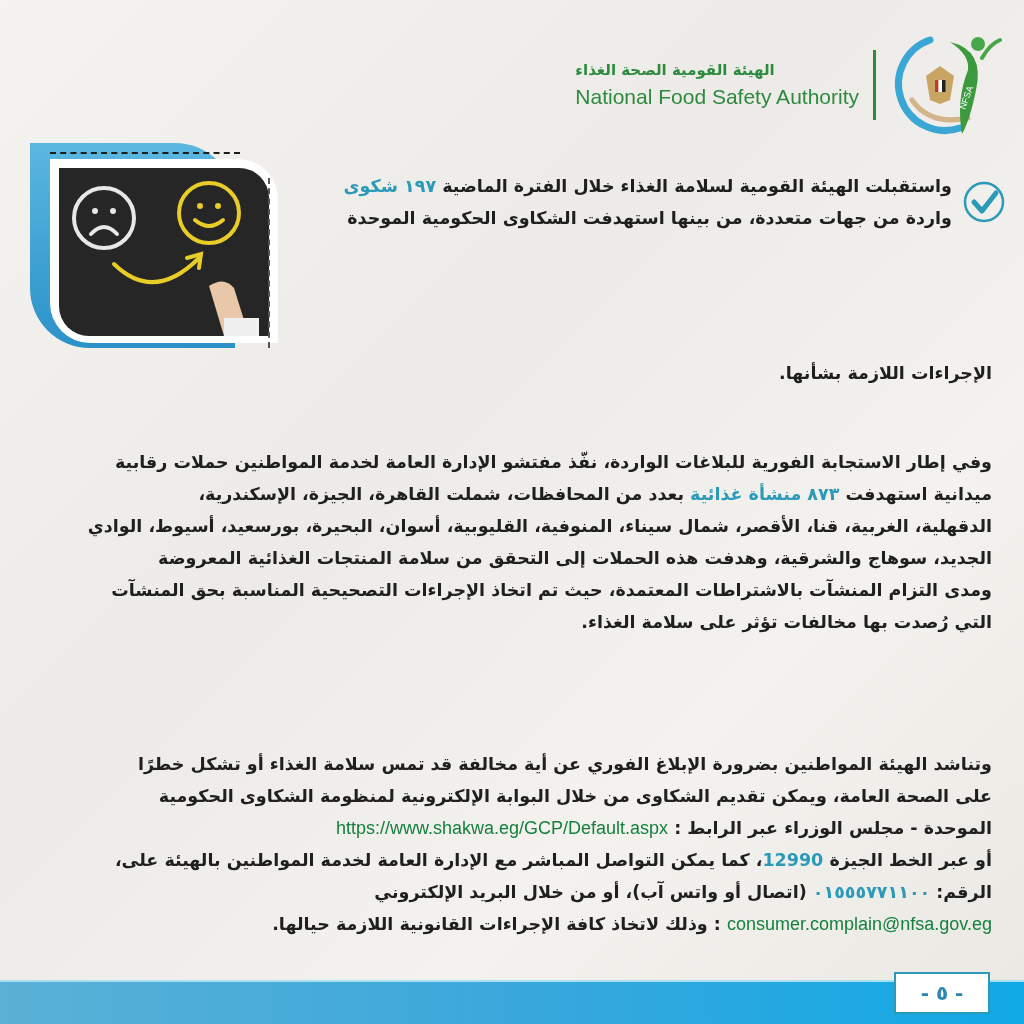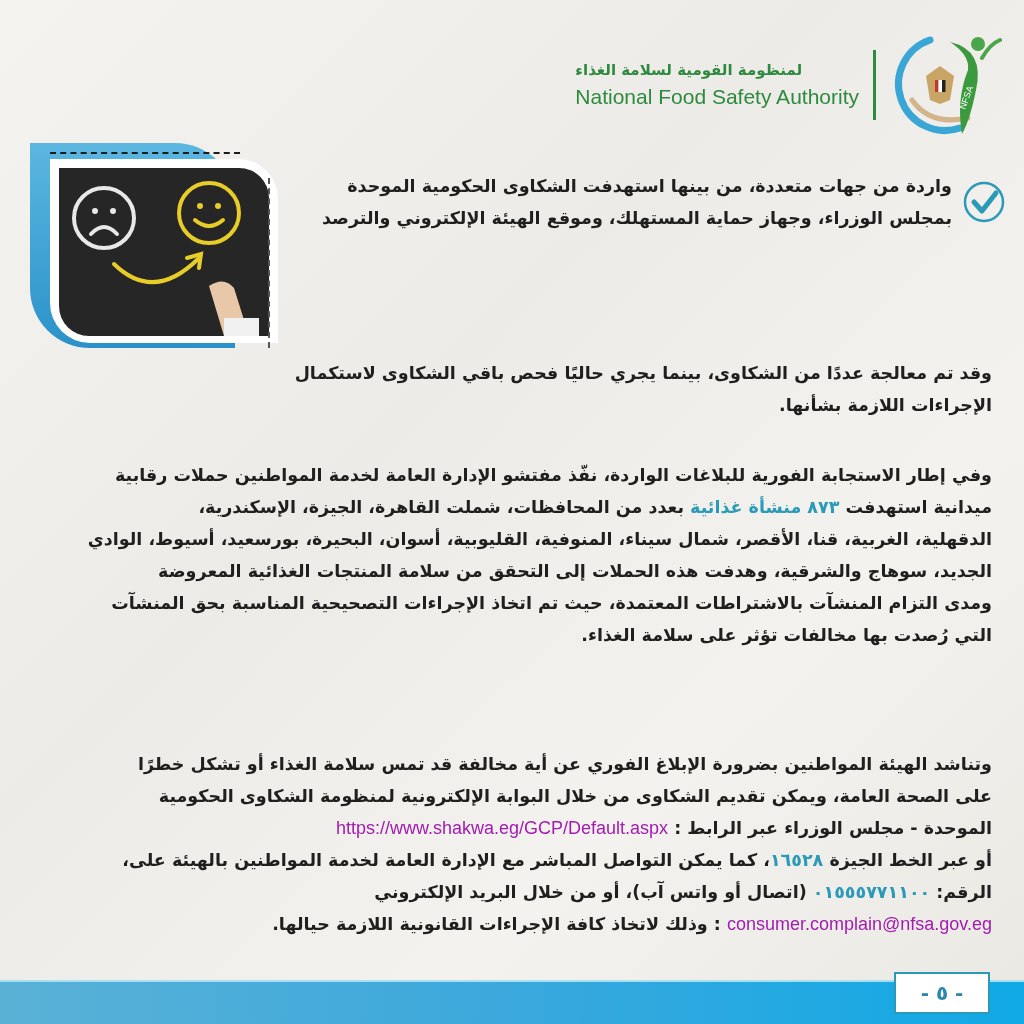--- a/index.html
+++ b/index.html
@@ -21,35 +21,35 @@
   .photo-dash-top { position:absolute; left:20px; top:9px; width:190px; border-top:2px dashed #1c1c1c; }
   .photo-card { position:absolute; left:20px; top:16px; width:228px; height:184px; background:#fff; border-radius:0 40px 0 40px; }
   .photo-board { position:absolute; left:9px; top:9px; width:210px; height:168px; background:#262626; border-radius:0 30px 0 30px; overflow:hidden; }
   .vdash { position:absolute; left:268px; top:178px; height:170px; border-left:2px dashed #555; }
 
   .check { position:absolute; right:18px; top:180px; width:44px; height:44px; }
 
   .para { position:absolute; direction:rtl; text-align:justify; font-size:17.5px; line-height:32px; font-weight:bold; color:#1f1f1f; }
   .p1 { right:72px; top:170px; width:680px; }
   .p2 { right:32px; top:357px; width:960px; }
-  .p3 { right:32px; top:459px; width:960px; }
+  .p3 { right:32px; top:446px; width:960px; }
   .p4 { right:32px; top:748px; width:960px; }
   .hl { color:#2a9ab8; }
-  .link { color:#a21caf; font-family:"Liberation Sans", sans-serif; font-weight:normal; direction:ltr; unicode-bidi:embed; font-size:18px; }
+  .link { color:#15803d; font-family:"Liberation Sans", sans-serif; font-weight:normal; direction:ltr; unicode-bidi:embed; font-size:18px; }
   .line { display:block; }
 
   .footer { position:absolute; left:0; bottom:0; width:1024px; height:42px; background:linear-gradient(90deg,#5ab1d6 0%, #3aa8dc 50%, #10a9e6 100%); border-top:2px solid #a9dff2; }
   .page-box { position:absolute; right:34px; bottom:10px; width:92px; height:38px; background:#fff; border:2px solid #2a9ab8; display:flex; align-items:center; justify-content:center; font-size:20px; font-weight:bold; color:#2a88b0; }
 </style>
 </head>
 <body>
 
 <div class="header">
   <div class="brand-text">
-    <div class="brand-ar">لمنظومة القومية لسلامة الغذاء</div>
+    <div class="brand-ar">الهيئة القومية الصحة الغذاء</div>
     <div class="brand-en">National Food Safety Authority</div>
   </div>
   <div class="brand-divider"></div>
   <div class="logo">
     <svg width="112" height="110" viewBox="0 0 112 110">
       <path d="M40 10 A46 46 0 1 0 70 98" fill="none" stroke="#3aa6d6" stroke-width="7" stroke-linecap="round"></path>
       <circle cx="40" cy="10" r="3" fill="#3aa6d6"></circle>
       <path d="M22 70 Q40 96 78 88" fill="none" stroke="#d4b48a" stroke-width="5" stroke-linecap="round"></path>
       <path d="M60 12 Q95 20 86 60 Q80 90 72 104 Q66 70 78 40 Q80 25 60 12 Z" fill="#3c9a3e"></path>
       <circle cx="88" cy="14" r="7" fill="#4aa64a"></circle>
@@ -98,26 +98,27 @@
 <div class="vdash"></div>
 
 <div class="check">
   <svg width="44" height="44" viewBox="0 0 44 44">
     <circle cx="22" cy="22" r="19" fill="none" stroke="#2a9ab8" stroke-width="2.5"></circle>
     <path d="M12 22 L20 31 L34 13" fill="none" stroke="#2a9ab8" stroke-width="5" stroke-linecap="round" stroke-linejoin="round"></path>
   </svg>
 </div>
 
 <div class="para p1">
+  <span class="line">
+    <span>واستقبلت الهيئة القومية لسلامة الغذاء خلال الفترة الماضية </span><span class="hl">١٩٧ شكوى</span>
+  </span>
   <span class="line">واردة من جهات متعددة، من بينها استهدفت الشكاوى الحكومية الموحدة</span>
-  <span class="line">بمجلس الوزراء، وجهاز حماية المستهلك، وموقع الهيئة الإلكتروني والترصد</span>
 </div>
 
 <div class="para p2">
-  <span class="line">وقد تم معالجة عددًا من الشكاوى، بينما يجري حاليًا فحص باقي الشكاوى لاستكمال</span>
   <span class="line">الإجراءات اللازمة بشأنها.</span>
 </div>
 
 <div class="para p3">
   <span class="line">وفي إطار الاستجابة الفورية للبلاغات الواردة، نفّذ مفتشو الإدارة العامة لخدمة المواطنين حملات رقابية</span>
   <span class="line">
     <span>ميدانية استهدفت </span><span class="hl">٨٧٣ منشأة غذائية</span><span> بعدد من المحافظات، شملت القاهرة، الجيزة، الإسكندرية،</span>
   </span>
   <span class="line">الدقهلية، الغربية، قنا، الأقصر، شمال سيناء، المنوفية، القليوبية، أسوان، البحيرة، بورسعيد، أسيوط، الوادي</span>
   <span class="line">الجديد، سوهاج والشرقية، وهدفت هذه الحملات إلى التحقق من سلامة المنتجات الغذائية المعروضة</span>
@@ -125,21 +126,21 @@
   <span class="line">التي رُصدت بها مخالفات تؤثر على سلامة الغذاء.</span>
 </div>
 
 <div class="para p4">
   <span class="line">وتناشد الهيئة المواطنين بضرورة الإبلاغ الفوري عن أية مخالفة قد تمس سلامة الغذاء أو تشكل خطرًا</span>
   <span class="line">على الصحة العامة، ويمكن تقديم الشكاوى من خلال البوابة الإلكترونية لمنظومة الشكاوى الحكومية</span>
   <span class="line">
     <span>الموحدة - مجلس الوزراء عبر الرابط : </span><a class="link">https://www.shakwa.eg/GCP/Default.aspx</a>
   </span>
   <span class="line">
-    <span>أو عبر الخط الجيزة </span><span class="hl">١٦٥٢٨</span><span>، كما يمكن التواصل المباشر مع الإدارة العامة لخدمة المواطنين بالهيئة على،</span>
+    <span>أو عبر الخط الجيزة </span><span class="hl">12990</span><span>، كما يمكن التواصل المباشر مع الإدارة العامة لخدمة المواطنين بالهيئة على،</span>
   </span>
   <span class="line">
     <span>الرقم: </span><span class="hl">٠١٥٥٥٧٧١١٠٠</span><span> (اتصال أو واتس آب)، أو من خلال البريد الإلكتروني</span>
   </span>
   <span class="line">
     <a class="link">consumer.complain@nfsa.gov.eg</a><span> : وذلك لاتخاذ كافة الإجراءات القانونية اللازمة حيالها.</span>
   </span>
 </div>
 
 <div class="footer"></div>

